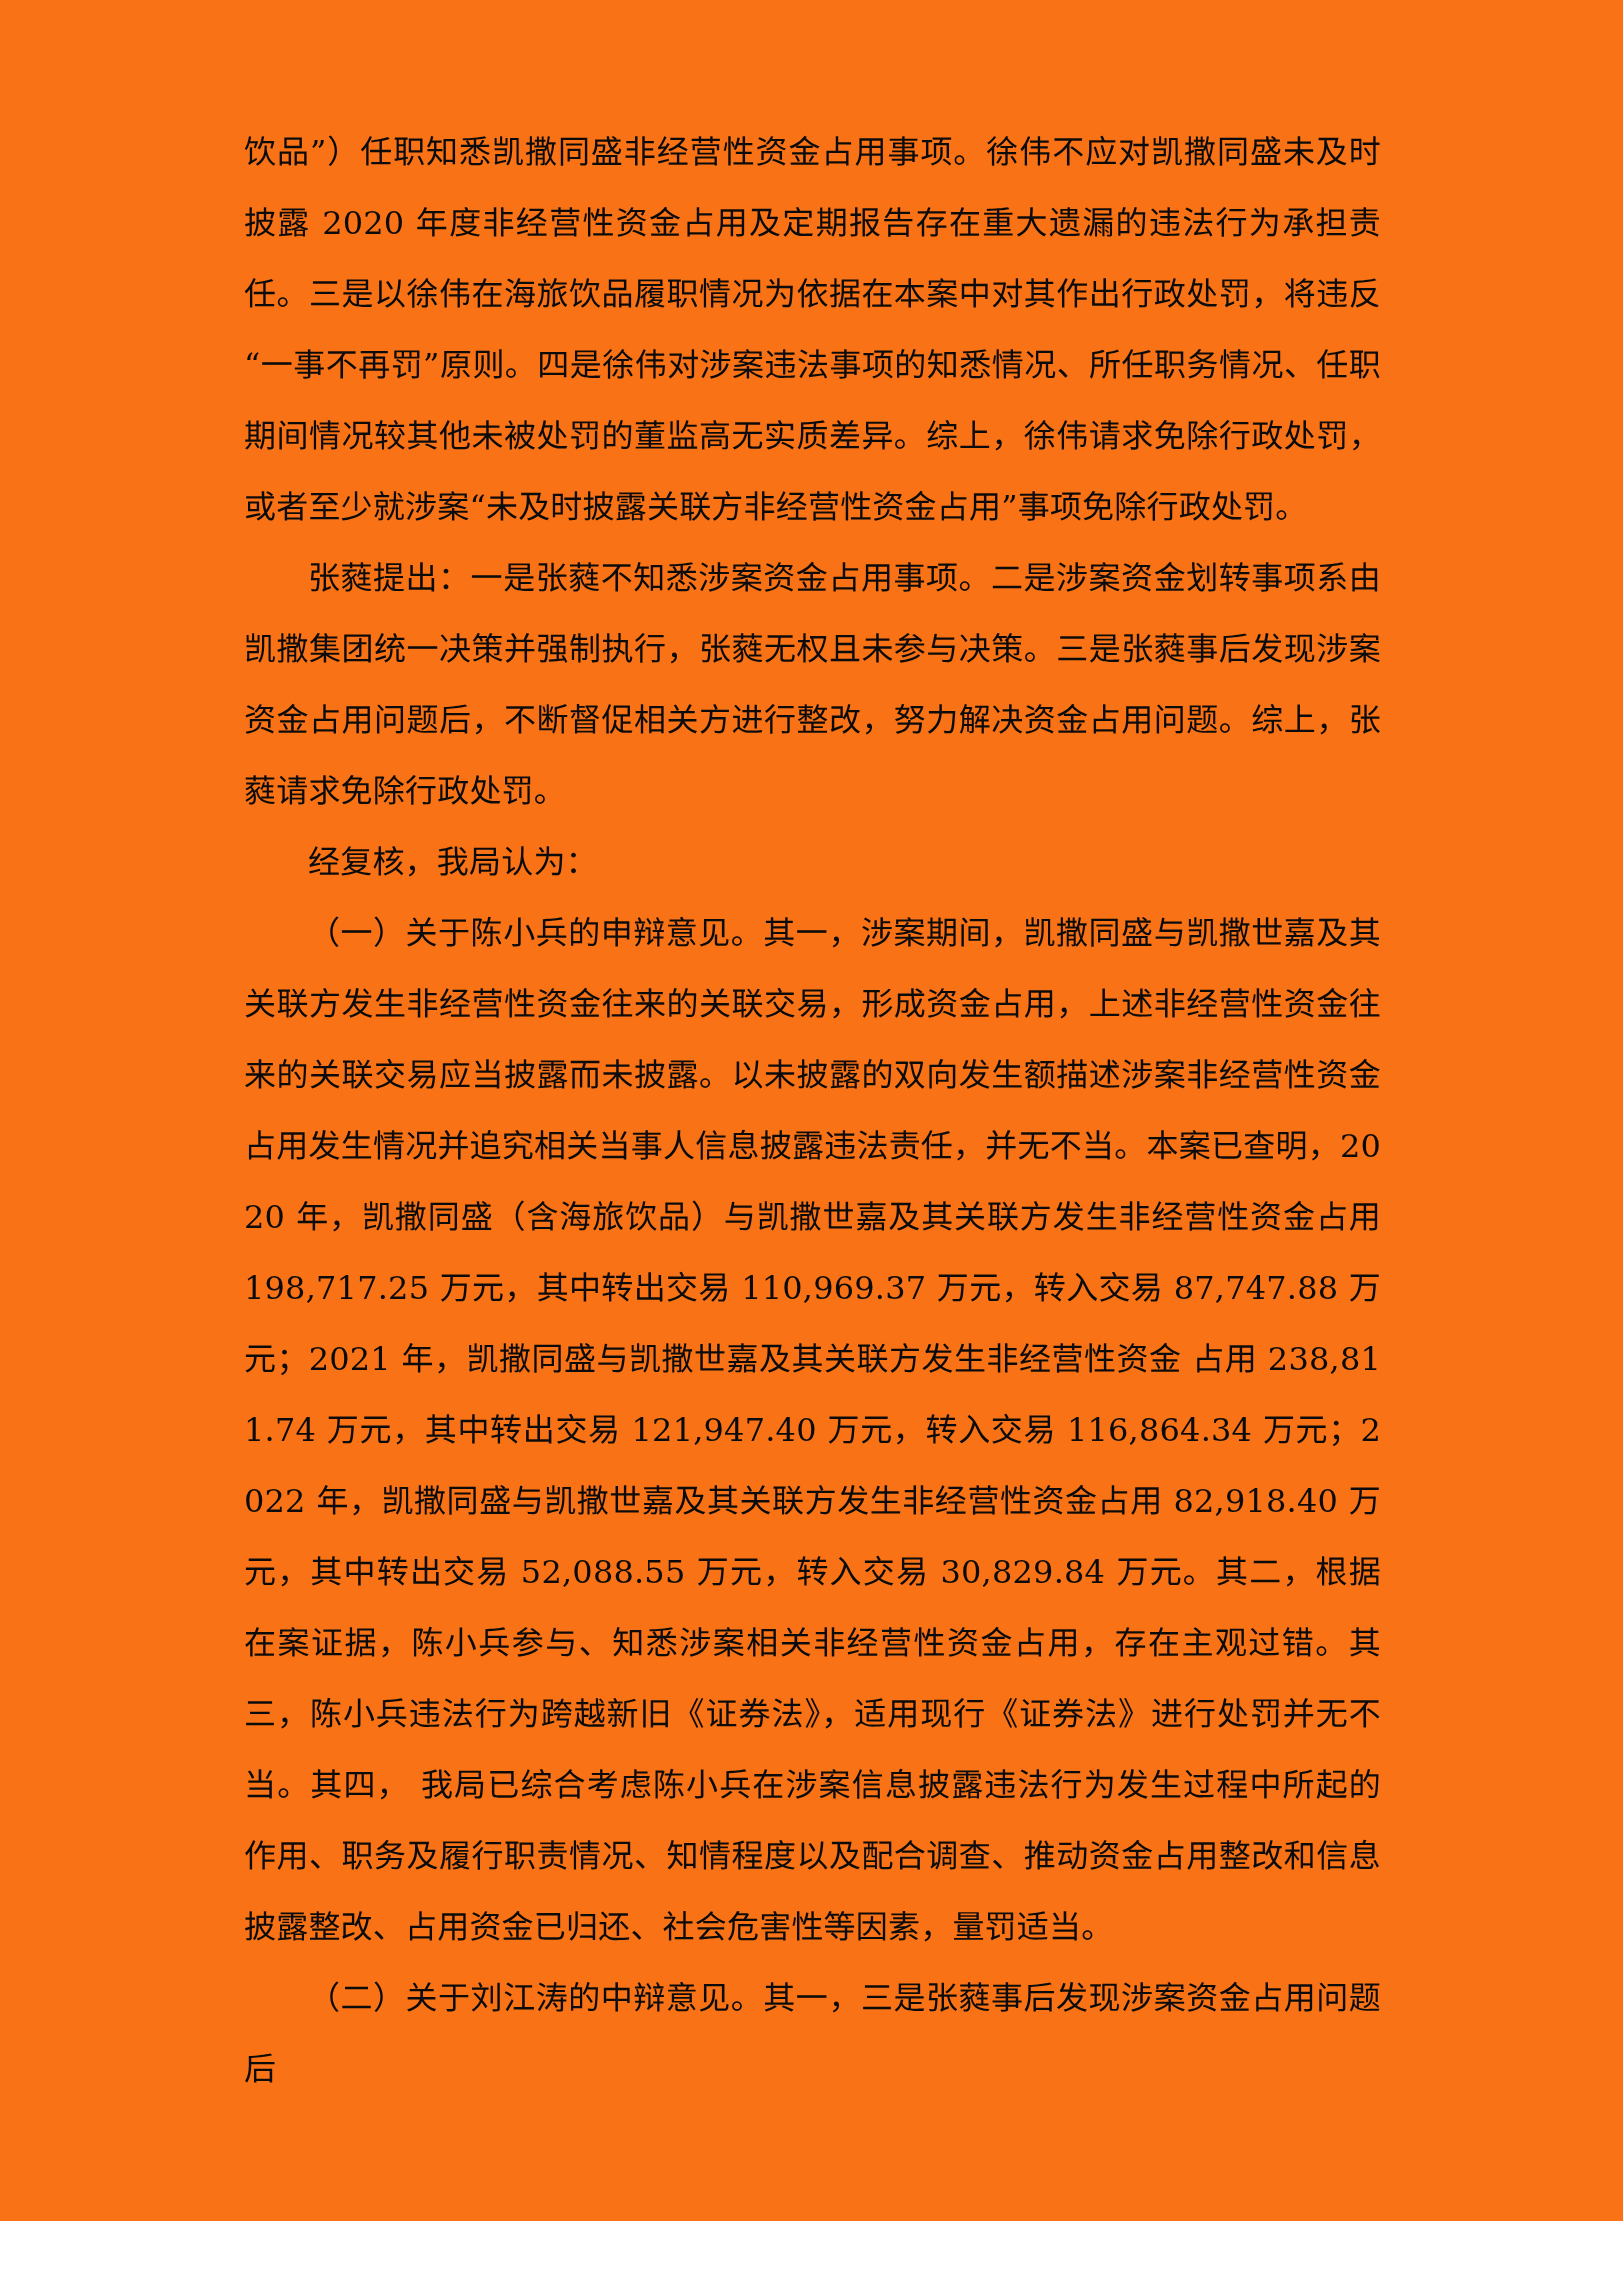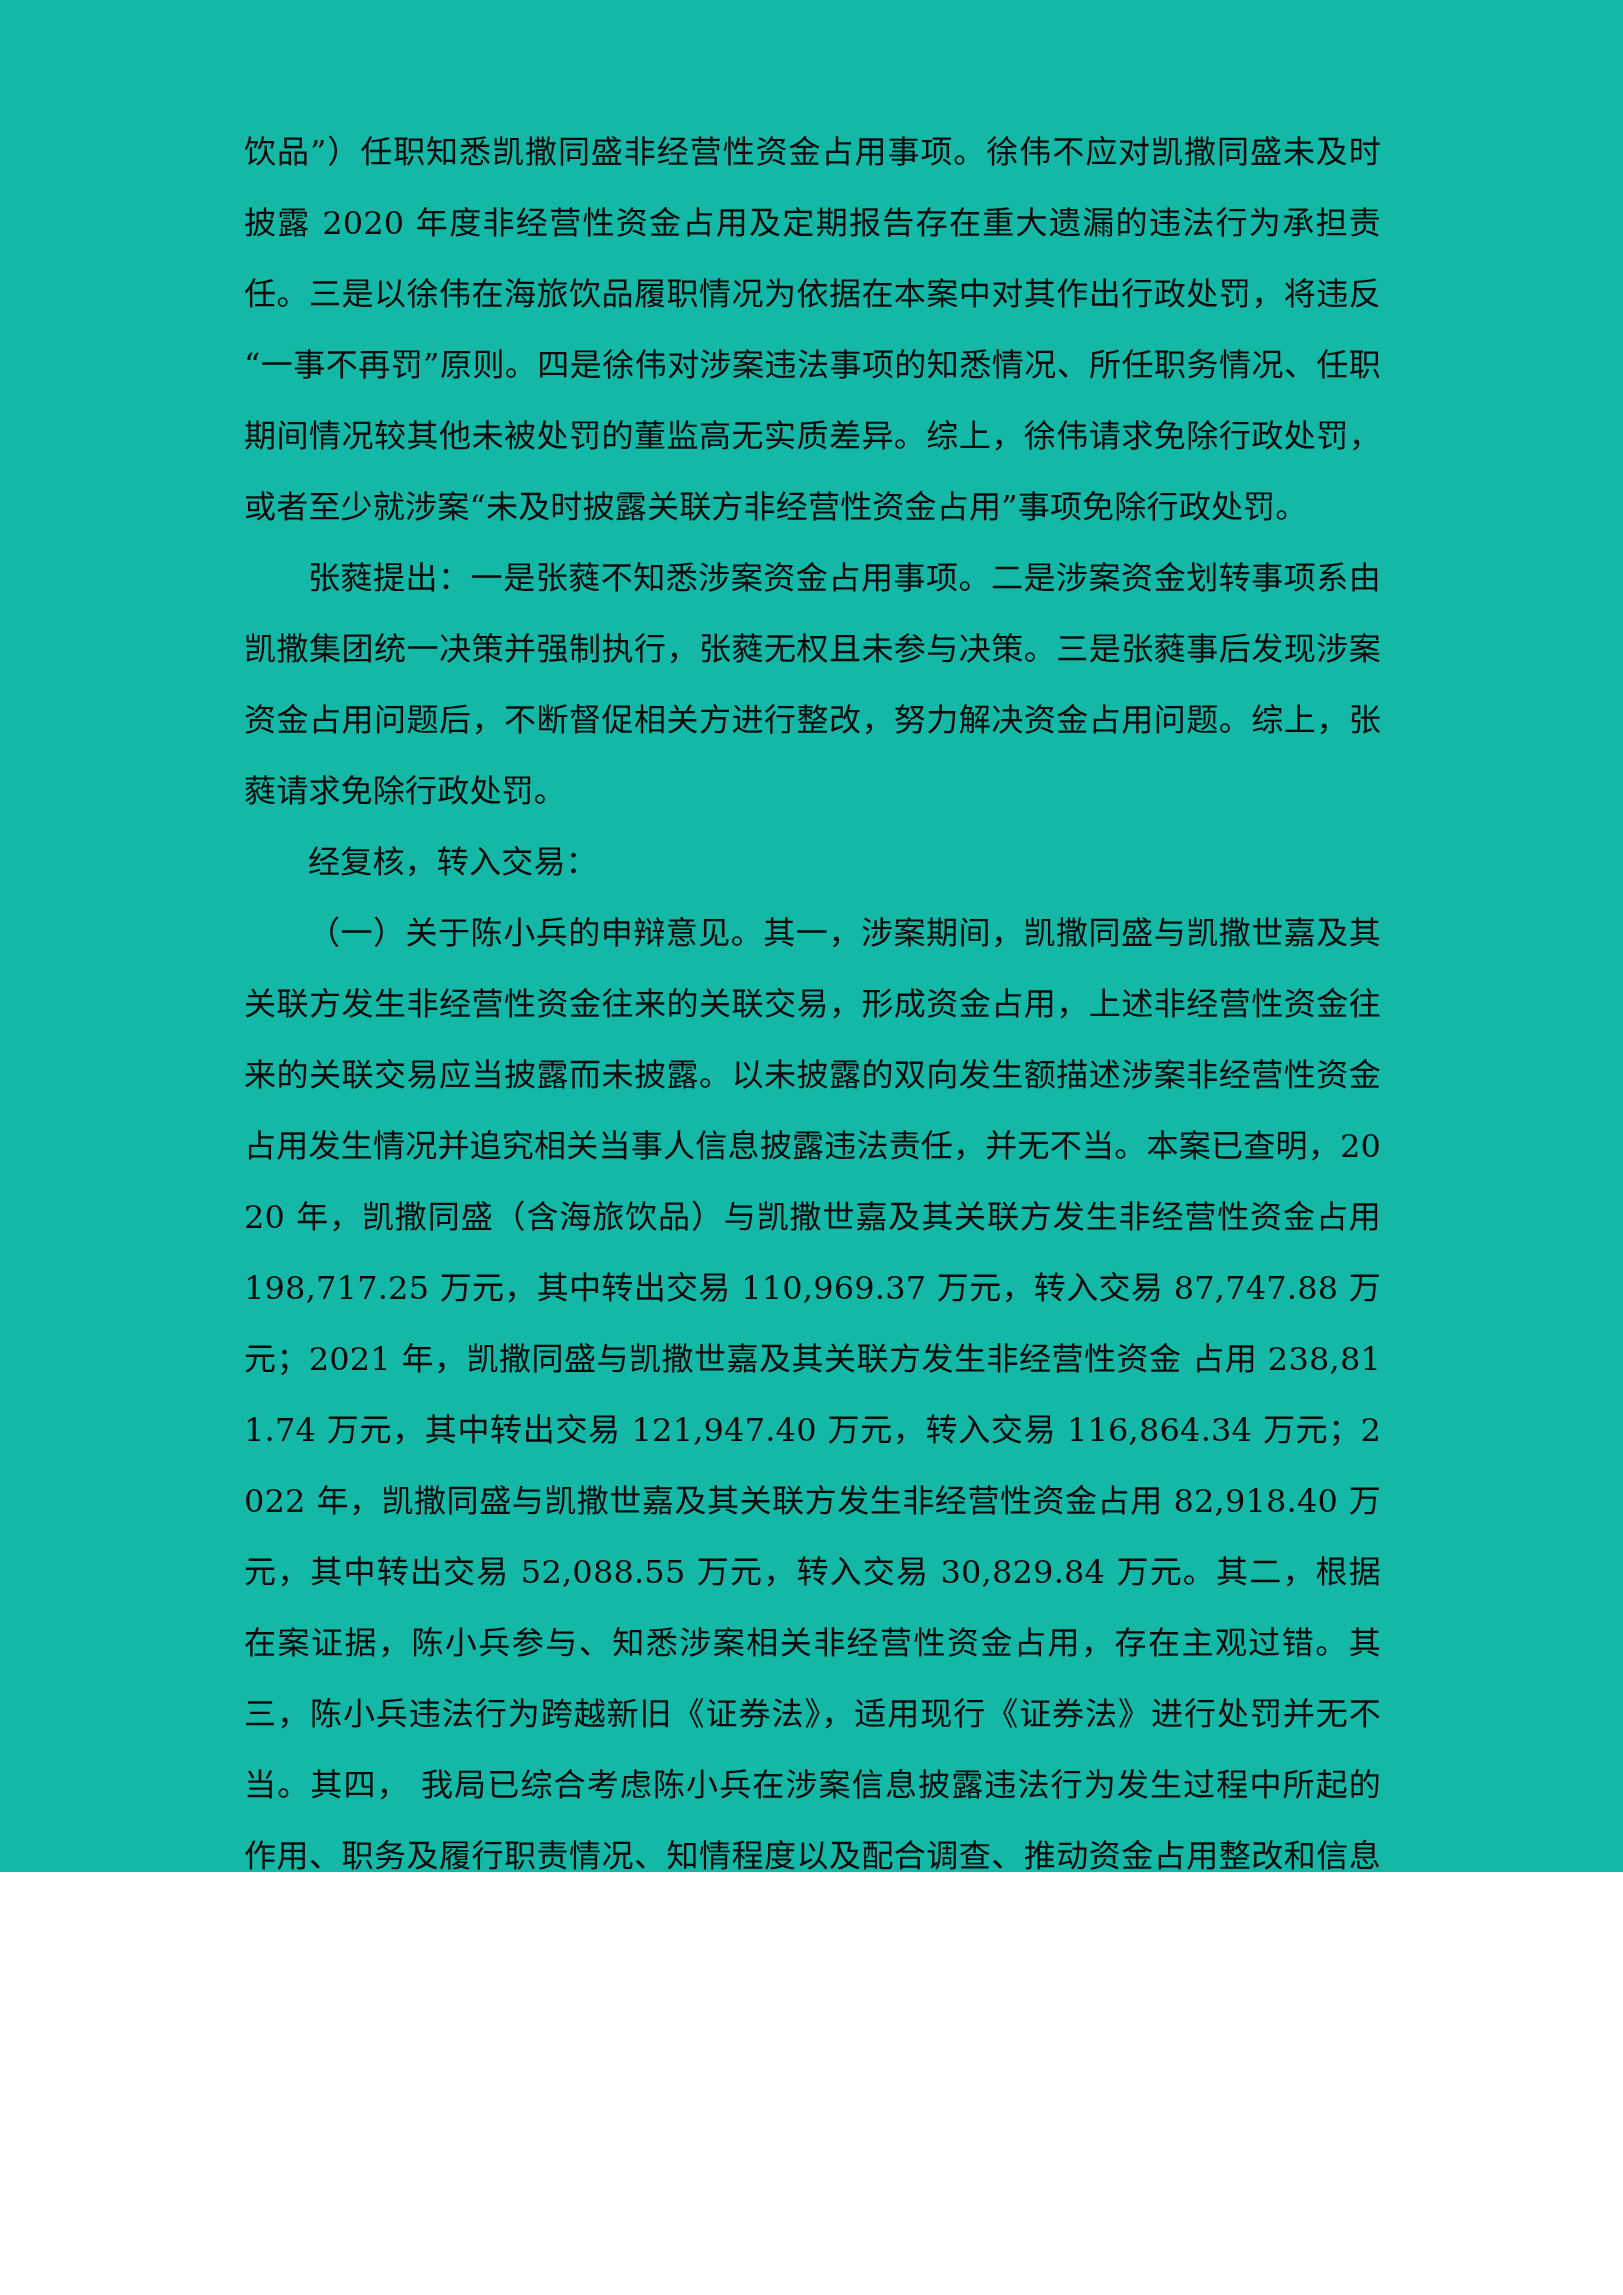--- a/index.html
+++ b/index.html
@@ -4,23 +4,23 @@
 <title>行政处罚决定书（节选页）</title>
 <style>
   html, body {
     margin: 0;
     padding: 0;
     background: #ffffff;
   }
   .page {
     position: relative;
     width: 1623px;
-    height: 1872px;
+    height: 2221px;
     margin: 0 auto;
-    background: #14b8a6;
+    background: #f97316;
     box-sizing: border-box;
     overflow: hidden;
   }
   .doc-body {
     position: absolute;
     left: 244px;
     top: 117px;
     width: 1137px;
   }
   .para {
@@ -46,21 +46,21 @@
 </head>
 <body>
 
 <div class="page">
   <div class="doc-body">
 
     <p class="para">饮品”）任职知悉凯撒同盛非经营性资金占用事项。徐伟不应对凯撒同盛未及时披露 2020 年度非经营性资金占用及定期报告存在重大遗漏的违法行为承担责任。三是以徐伟在海旅饮品履职情况为依据在本案中对其作出行政处罚，将违反“一事不再罚”原则。四是徐伟对涉案违法事项的知悉情况、所任职务情况、任职期间情况较其他未被处罚的董监高无实质差异。综上，徐伟请求免除行政处罚，或者至少就涉案“未及时披露关联方非经营性资金占用”事项免除行政处罚。</p>
 
     <p class="para indent">张蕤提出：一是张蕤不知悉涉案资金占用事项。二是涉案资金划转事项系由凯撒集团统一决策并强制执行，张蕤无权且未参与决策。三是张蕤事后发现涉案资金占用问题后，不断督促相关方进行整改，努力解决资金占用问题。综上，张蕤请求免除行政处罚。</p>
 
-    <p class="para indent">经复核，转入交易：</p>
+    <p class="para indent">经复核，我局认为：</p>
 
     <p class="para indent">（一）关于陈小兵的申辩意见。其一，涉案期间，凯撒同盛与凯撒世嘉及其关联方发生非经营性资金往来的关联交易，形成资金占用，上述非经营性资金往来的关联交易应当披露而未披露。以未披露的双向发生额描述涉案非经营性资金占用发生情况并追究相关当事人信息披露违法责任，并无不当。本案已查明，2020 年，凯撒同盛（含海旅饮品）与凯撒世嘉及其关联方发生非经营性资金占用 198,717.25 万元，其中转出交易 110,969.37 万元，转入交易 87,747.88 万元；2021 年，凯撒同盛与凯撒世嘉及其关联方发生非经营性资金 占用 238,811.74 万元，其中转出交易 121,947.40 万元，转入交易 116,864.34 万元；2022 年，凯撒同盛与凯撒世嘉及其关联方发生非经营性资金占用 82,918.40 万元，其中转出交易 52,088.55 万元，转入交易 30,829.84 万元。其二，根据在案证据，陈小兵参与、知悉涉案相关非经营性资金占用，存在主观过错。其三，陈小兵违法行为跨越新旧《证券法》，适用现行《证券法》进行处罚并无不当。其四， 我局已综合考虑陈小兵在涉案信息披露违法行为发生过程中所起的作用、职务及履行职责情况、知情程度以及配合调查、推动资金占用整改和信息披露整改、占用资金已归还、社会危害性等因素，量罚适当。</p>
 
     <p class="para indent">（二）关于刘江涛的中辩意见。其一，三是张蕤事后发现涉案资金占用问题后</p>
 
   </div>
 </div>
 
 
 </body></html>

